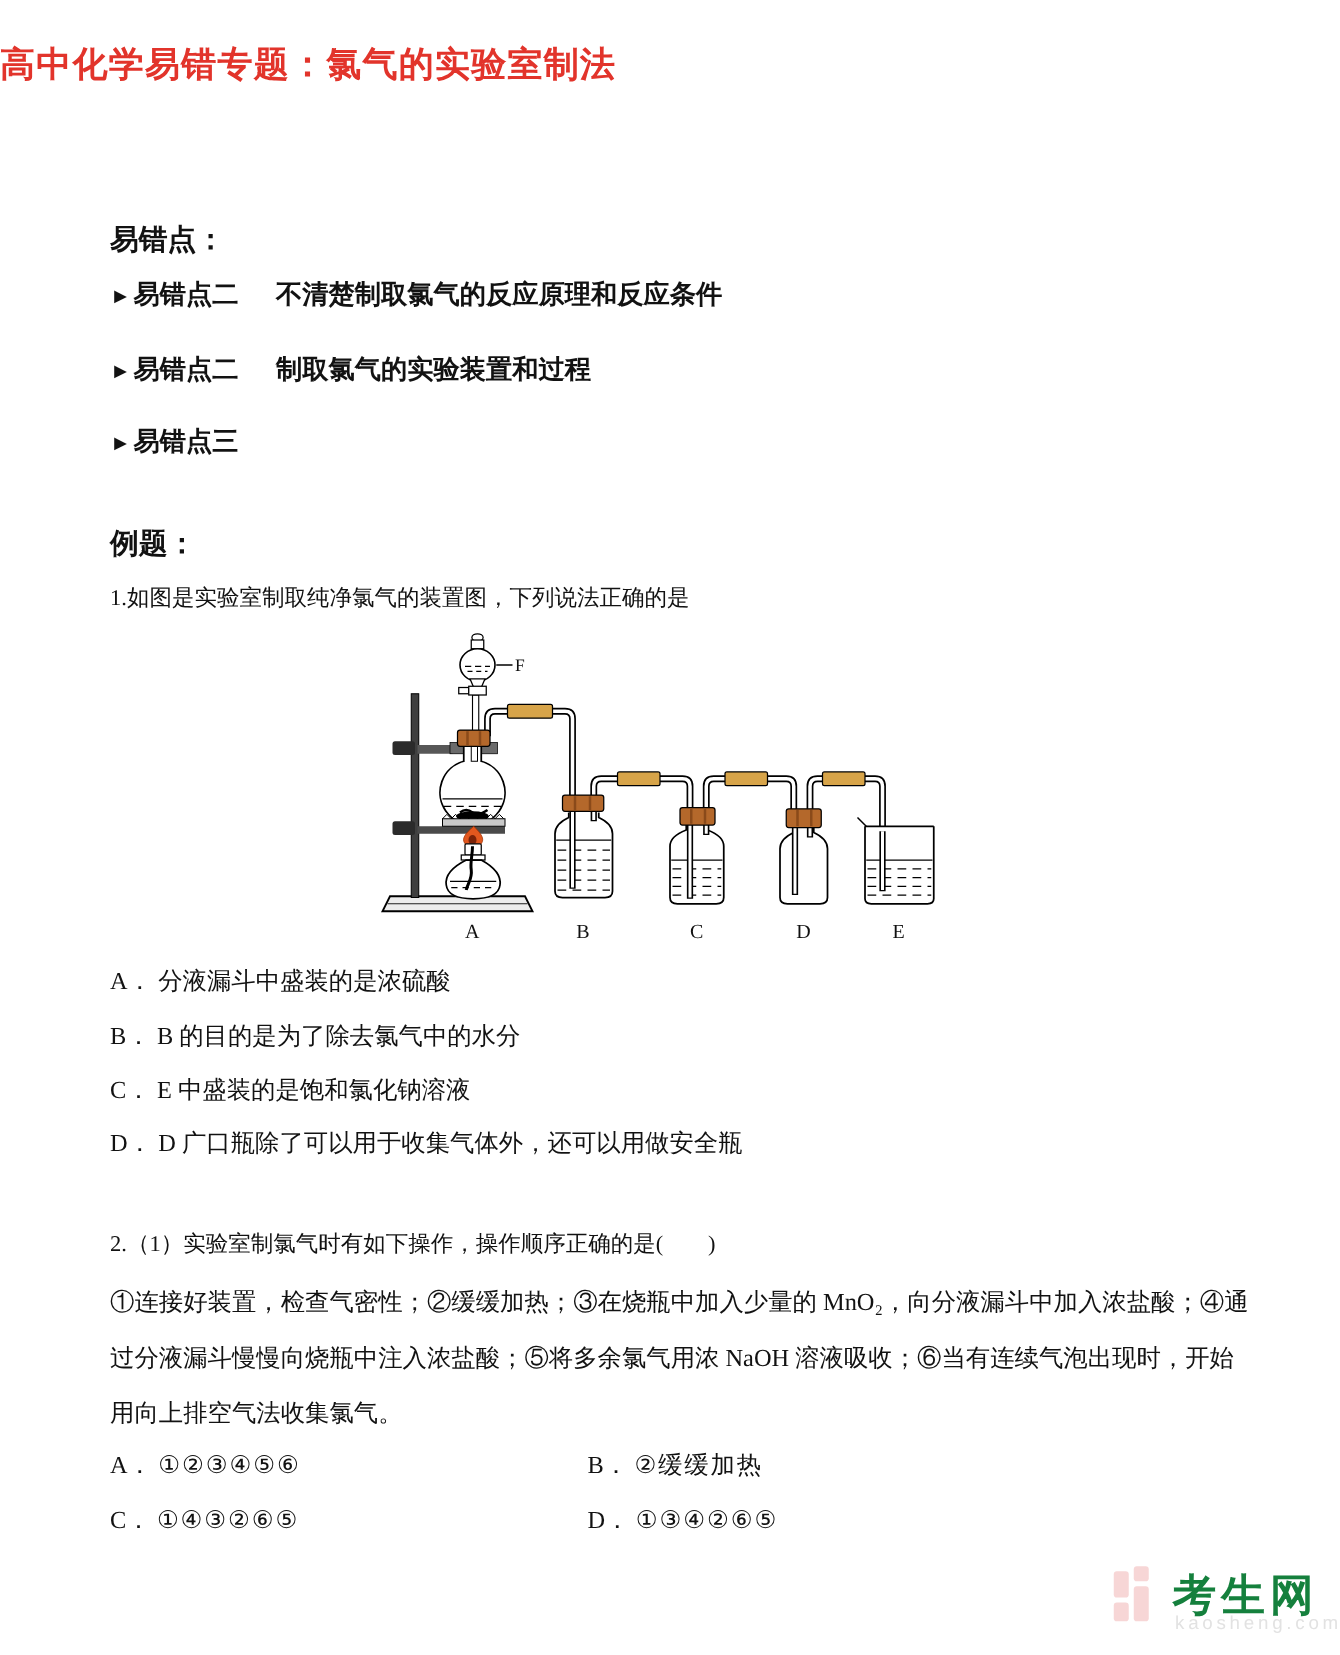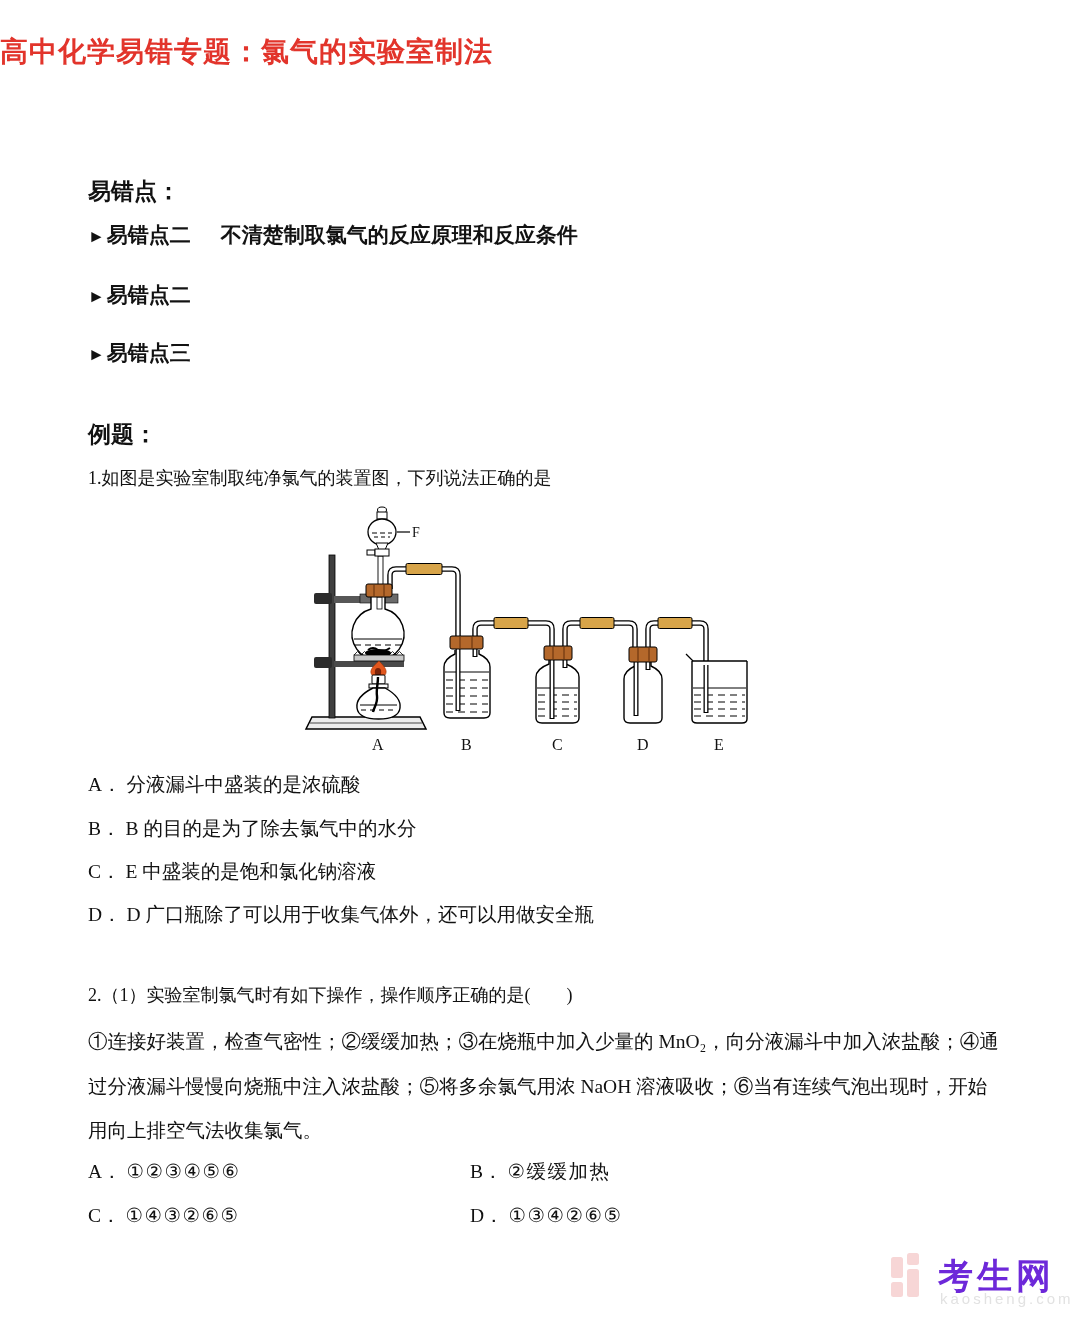--- a/index.html
+++ b/index.html
@@ -14,21 +14,21 @@
   .bullet .marker{font-size:17px;margin-right:2px;}
   .bullet .btext{margin-left:30px;}
   .serif-line{font-size:18px;white-space:nowrap;}
   .opt{font-size:19.5px;white-space:nowrap;}
   .opt .letter{margin-right:5px;}
   .jline{width:897px;font-size:19.5px;text-align:justify;text-align-last:justify;white-space:nowrap;}
   .jline.last{text-align-last:left;}
   .q2opt .nums{letter-spacing:1.5px;}
   .wm-block{border-radius:2.5px;position:absolute;}
   .wm-name{font-family:"Liberation Sans","DejaVu Sans",sans-serif;font-size:35px;font-weight:bold;
-           color:#6d28d9;letter-spacing:4px;}
+           color:#15803d;letter-spacing:4px;}
   .wm-domain{font-family:"Liberation Sans","DejaVu Sans",sans-serif;font-size:15px;
              color:#e2e2e2;letter-spacing:3px;}
   svg text{font-family:"Liberation Serif","DejaVu Serif",serif;fill:#111;}
 </style>
 </head>
 <body>
 
 <div id="page">
 
   <div class="abs title" style="top:33px;left:0;color:#e2342b;">高中化学易错专题：氯气的实验室制法</div>
@@ -36,20 +36,21 @@
   <div class="abs h-sans" style="top:160px;left:88px;margin-top:16px;">易错点：</div>
 
   <div class="abs bullet" style="top:221px;left:88px;">
     <span class="marker">►</span>
     <span>易错点二</span>
     <span class="btext">不清楚制取氯气的反应原理和反应条件</span>
   </div>
   <div class="abs bullet" style="top:281px;left:88px;">
     <span class="marker">►</span>
     <span>易错点二</span>
+    <span class="btext">制取氯气的实验装置和过程</span>
   </div>
   <div class="abs bullet" style="top:339px;left:88px;">
     <span class="marker">►</span>
     <span>易错点三</span>
   </div>
 
   <div class="abs h-sans" style="top:419px;left:88px;">例题：</div>
 
   <div class="abs serif-line" style="top:466px;left:88px;">1.如图是实验室制取纯净氯气的装置图，下列说法正确的是</div>
 

